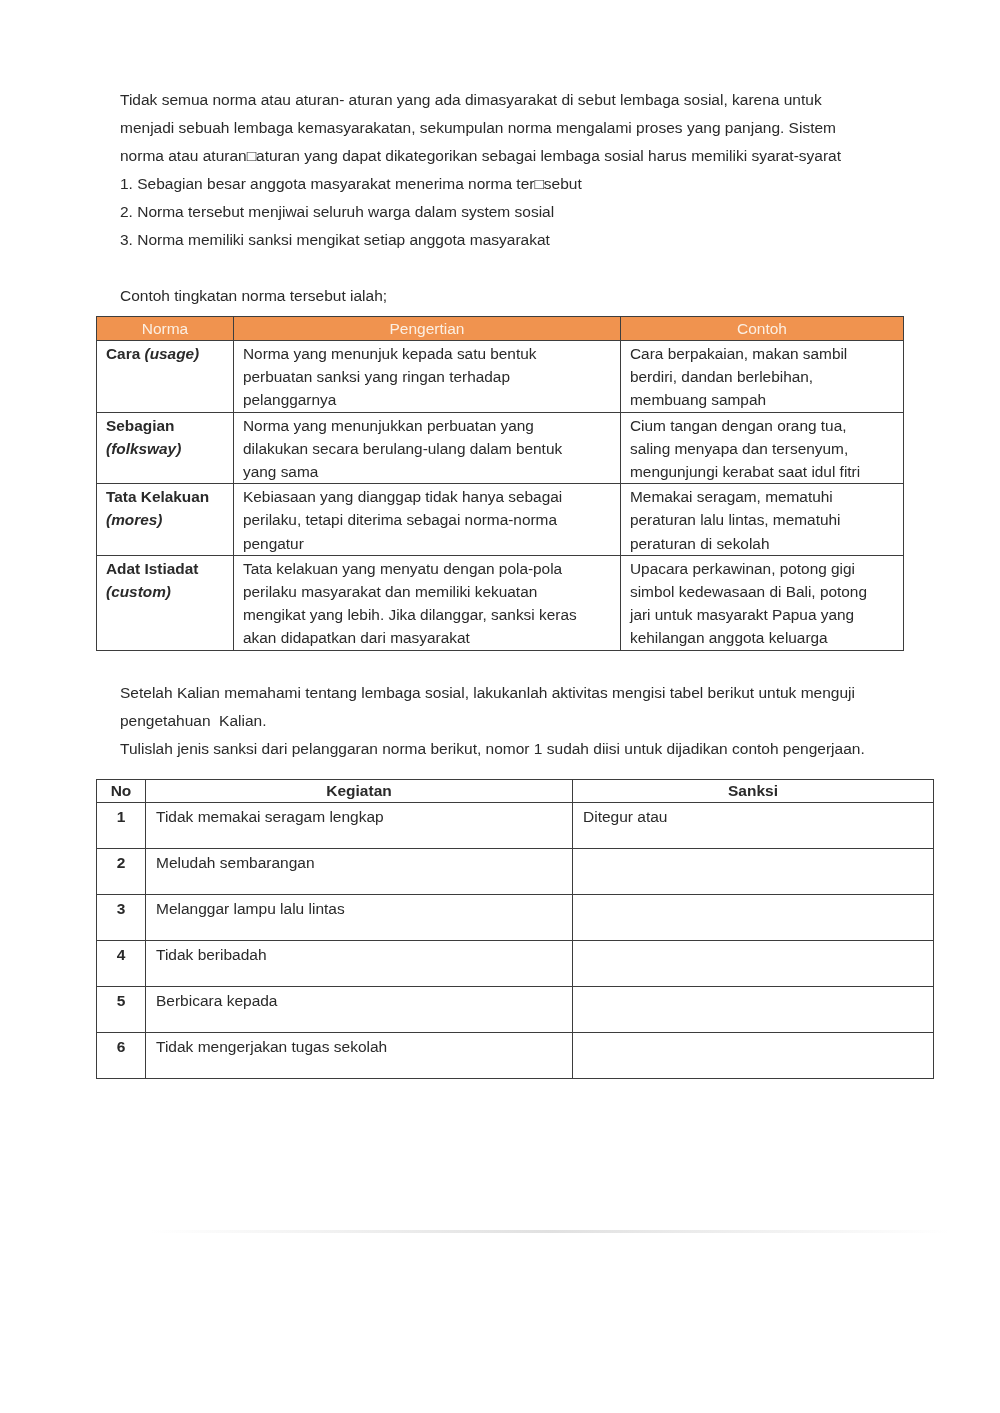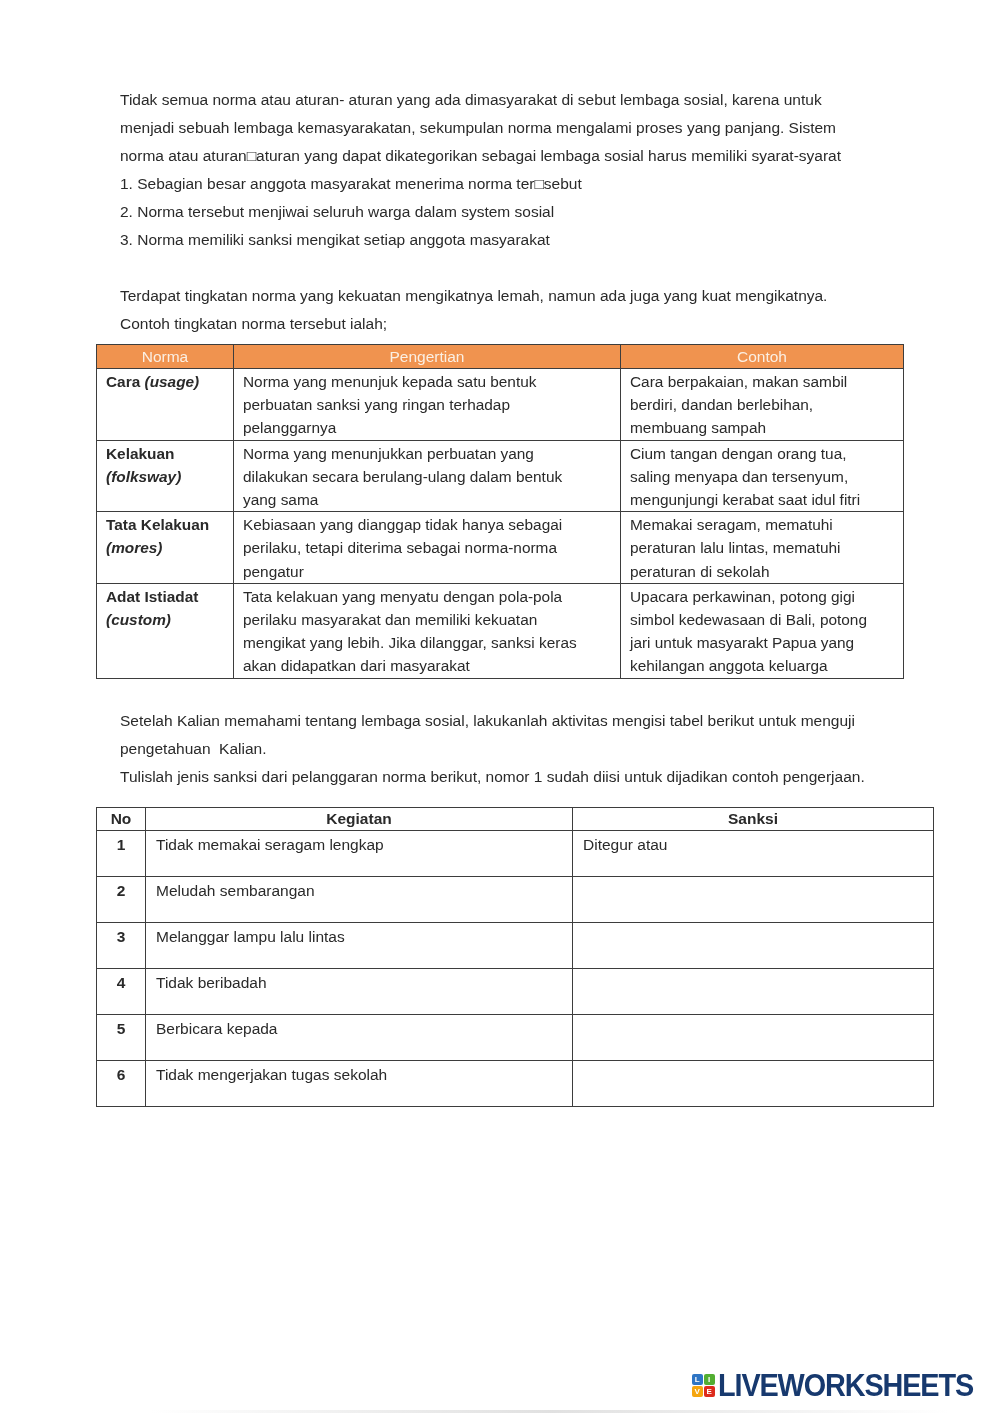--- a/index.html
+++ b/index.html
@@ -1,18 +1,18 @@
 <!DOCTYPE html>
 <html style="--accent: #F0934F;"><head>
 <meta charset="utf-8">
 <style>
   html,body{margin:0;padding:0;background:#ffffff;}
   .page{
     position:relative;
-    width:1000px;height:1413px;
+    width:1000px;height:1233px;
     background:#ffffff;
     font-family:"Liberation Sans","DejaVu Sans",sans-serif;
     color:#2a2a2a;
     overflow:hidden;
   }
   .para{margin-left:120px;margin-right:60px;font-size:15.5px;line-height:28px;}
   .line{white-space:pre;}
   #p1{margin-top:86px;}
   #p3{margin-top:28px;}
   #p4{margin-top:28px;}
@@ -105,21 +105,20 @@
     <div class="line">norma atau aturan□aturan yang dapat dikategorikan sebagai lembaga sosial harus memiliki syarat-syarat</div>
   </div>
 
   <div class="para">
     <div class="line">1. Sebagian besar anggota masyarakat menerima norma ter□sebut</div>
     <div class="line">2. Norma tersebut menjiwai seluruh warga dalam system sosial</div>
     <div class="line">3. Norma memiliki sanksi mengikat setiap anggota masyarakat</div>
   </div>
 
   <div class="para" id="p3">
-    <div class="line">Terdapat tingkatan norma yang kekuatan mengikatnya lemah, namun ada juga yang kuat mengikatnya.</div>
     <div class="line">Contoh tingkatan norma tersebut ialah;</div>
   </div>
 
   <table class="t1">
     <colgroup>
         <col>
         <col>
         <col>
       </colgroup>
     <thead>
@@ -129,21 +128,21 @@
         <th>Contoh</th>
       </tr>
     </thead>
     <tbody>
       <tr>
         <td><span class="nm">Cara</span> <span class="al">(usage)</span></td>
         <td>Norma yang menunjuk kepada satu bentuk perbuatan sanksi yang ringan terhadap pelanggarnya</td>
         <td>Cara berpakaian, makan sambil berdiri, dandan berlebihan, membuang sampah</td>
       </tr>
       <tr>
-        <td><span class="nm">Kelakuan</span> <span class="al">(folksway)</span></td>
+        <td><span class="nm">Sebagian</span> <span class="al">(folksway)</span></td>
         <td>Norma yang menunjukkan perbuatan yang dilakukan secara berulang-ulang dalam bentuk yang sama</td>
         <td>Cium tangan dengan orang tua, saling menyapa dan tersenyum, mengunjungi kerabat saat idul fitri</td>
       </tr>
       <tr>
         <td><span class="nm">Tata Kelakuan</span> <span class="al">(mores)</span></td>
         <td>Kebiasaan yang dianggap tidak hanya sebagai perilaku, tetapi diterima sebagai norma-norma pengatur</td>
         <td>Memakai seragam, mematuhi peraturan lalu lintas, mematuhi peraturan di sekolah</td>
       </tr>
       <tr>
         <td><span class="nm">Adat Istiadat</span> <span class="al">(custom)</span></td>

